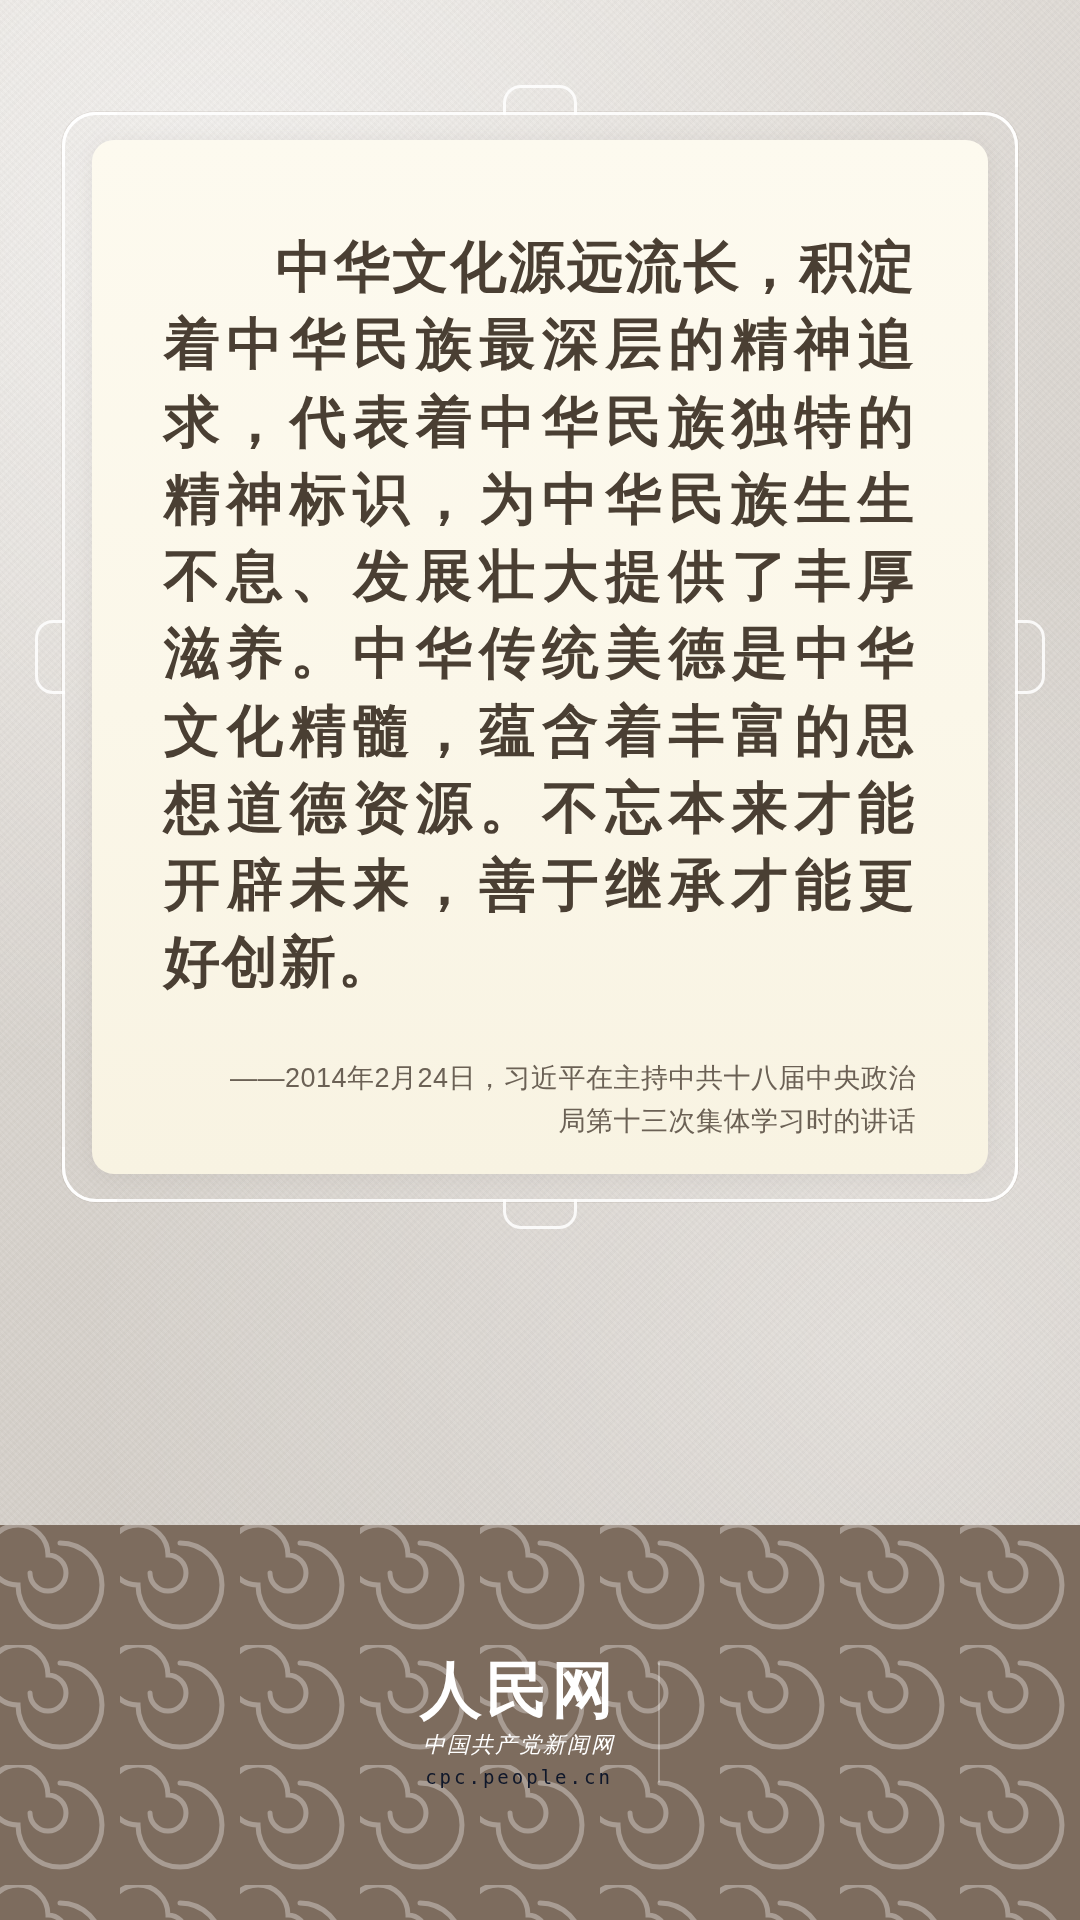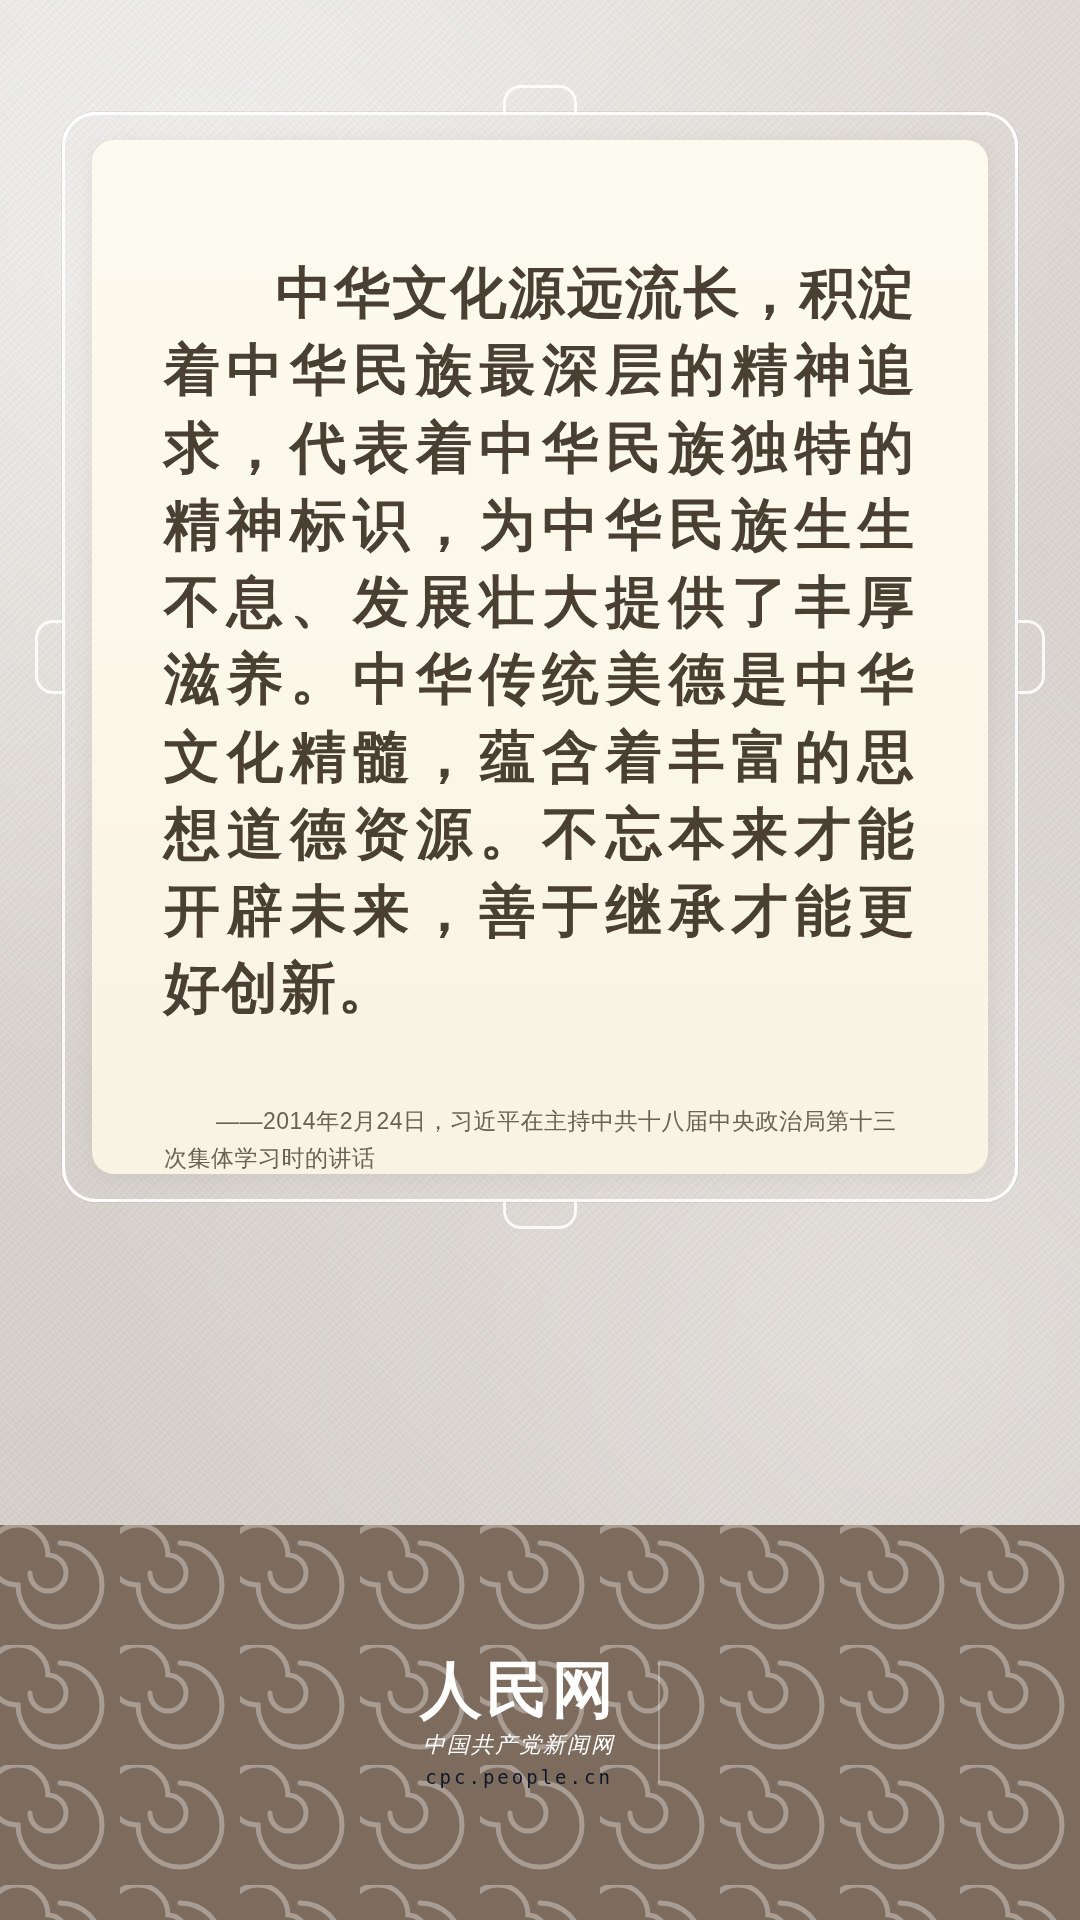--- a/index.html
+++ b/index.html
@@ -100,45 +100,45 @@
   .card {
     position: absolute;
     left: 92px;
     top: 140px;
     width: 896px;
     height: 1034px;
     background: linear-gradient(180deg, #fdfaef 0%, #fbf7e9 55%, #f8f3e2 100%);
     border-radius: 22px;
     box-shadow: 0 2px 18px rgba(120,110,100,0.10);
     box-sizing: border-box;
-    padding: 114px 72px 0 72px;
+    padding: 88px 72px 0 72px;
   }
 
   .quote {
     color: #4a3f33;
     font-family: "DejaVu Serif", "Liberation Serif", serif;
     font-weight: 700;
     font-size: 56px;
     line-height: 1.38;
     letter-spacing: 2px;
     text-indent: 112px;
     text-align: justify;
     text-justify: inter-ideograph;
     margin: 0;
   }
 
   .attribution {
-    margin-top: 76px;
+    margin-top: 56px;
     color: #6b6155;
     font-family: "Liberation Sans", sans-serif;
-    font-size: 23px;
+    font-size: 27px;
     line-height: 1.62;
     letter-spacing: 0.5px;
     text-indent: 52px;
-    text-align: left;
+    text-align: right;
   }
 
   
   .band {
     position: absolute;
     left: 0;
     bottom: 0;
     width: 1080px;
     height: 395px;
     background: #7d6c5e;

